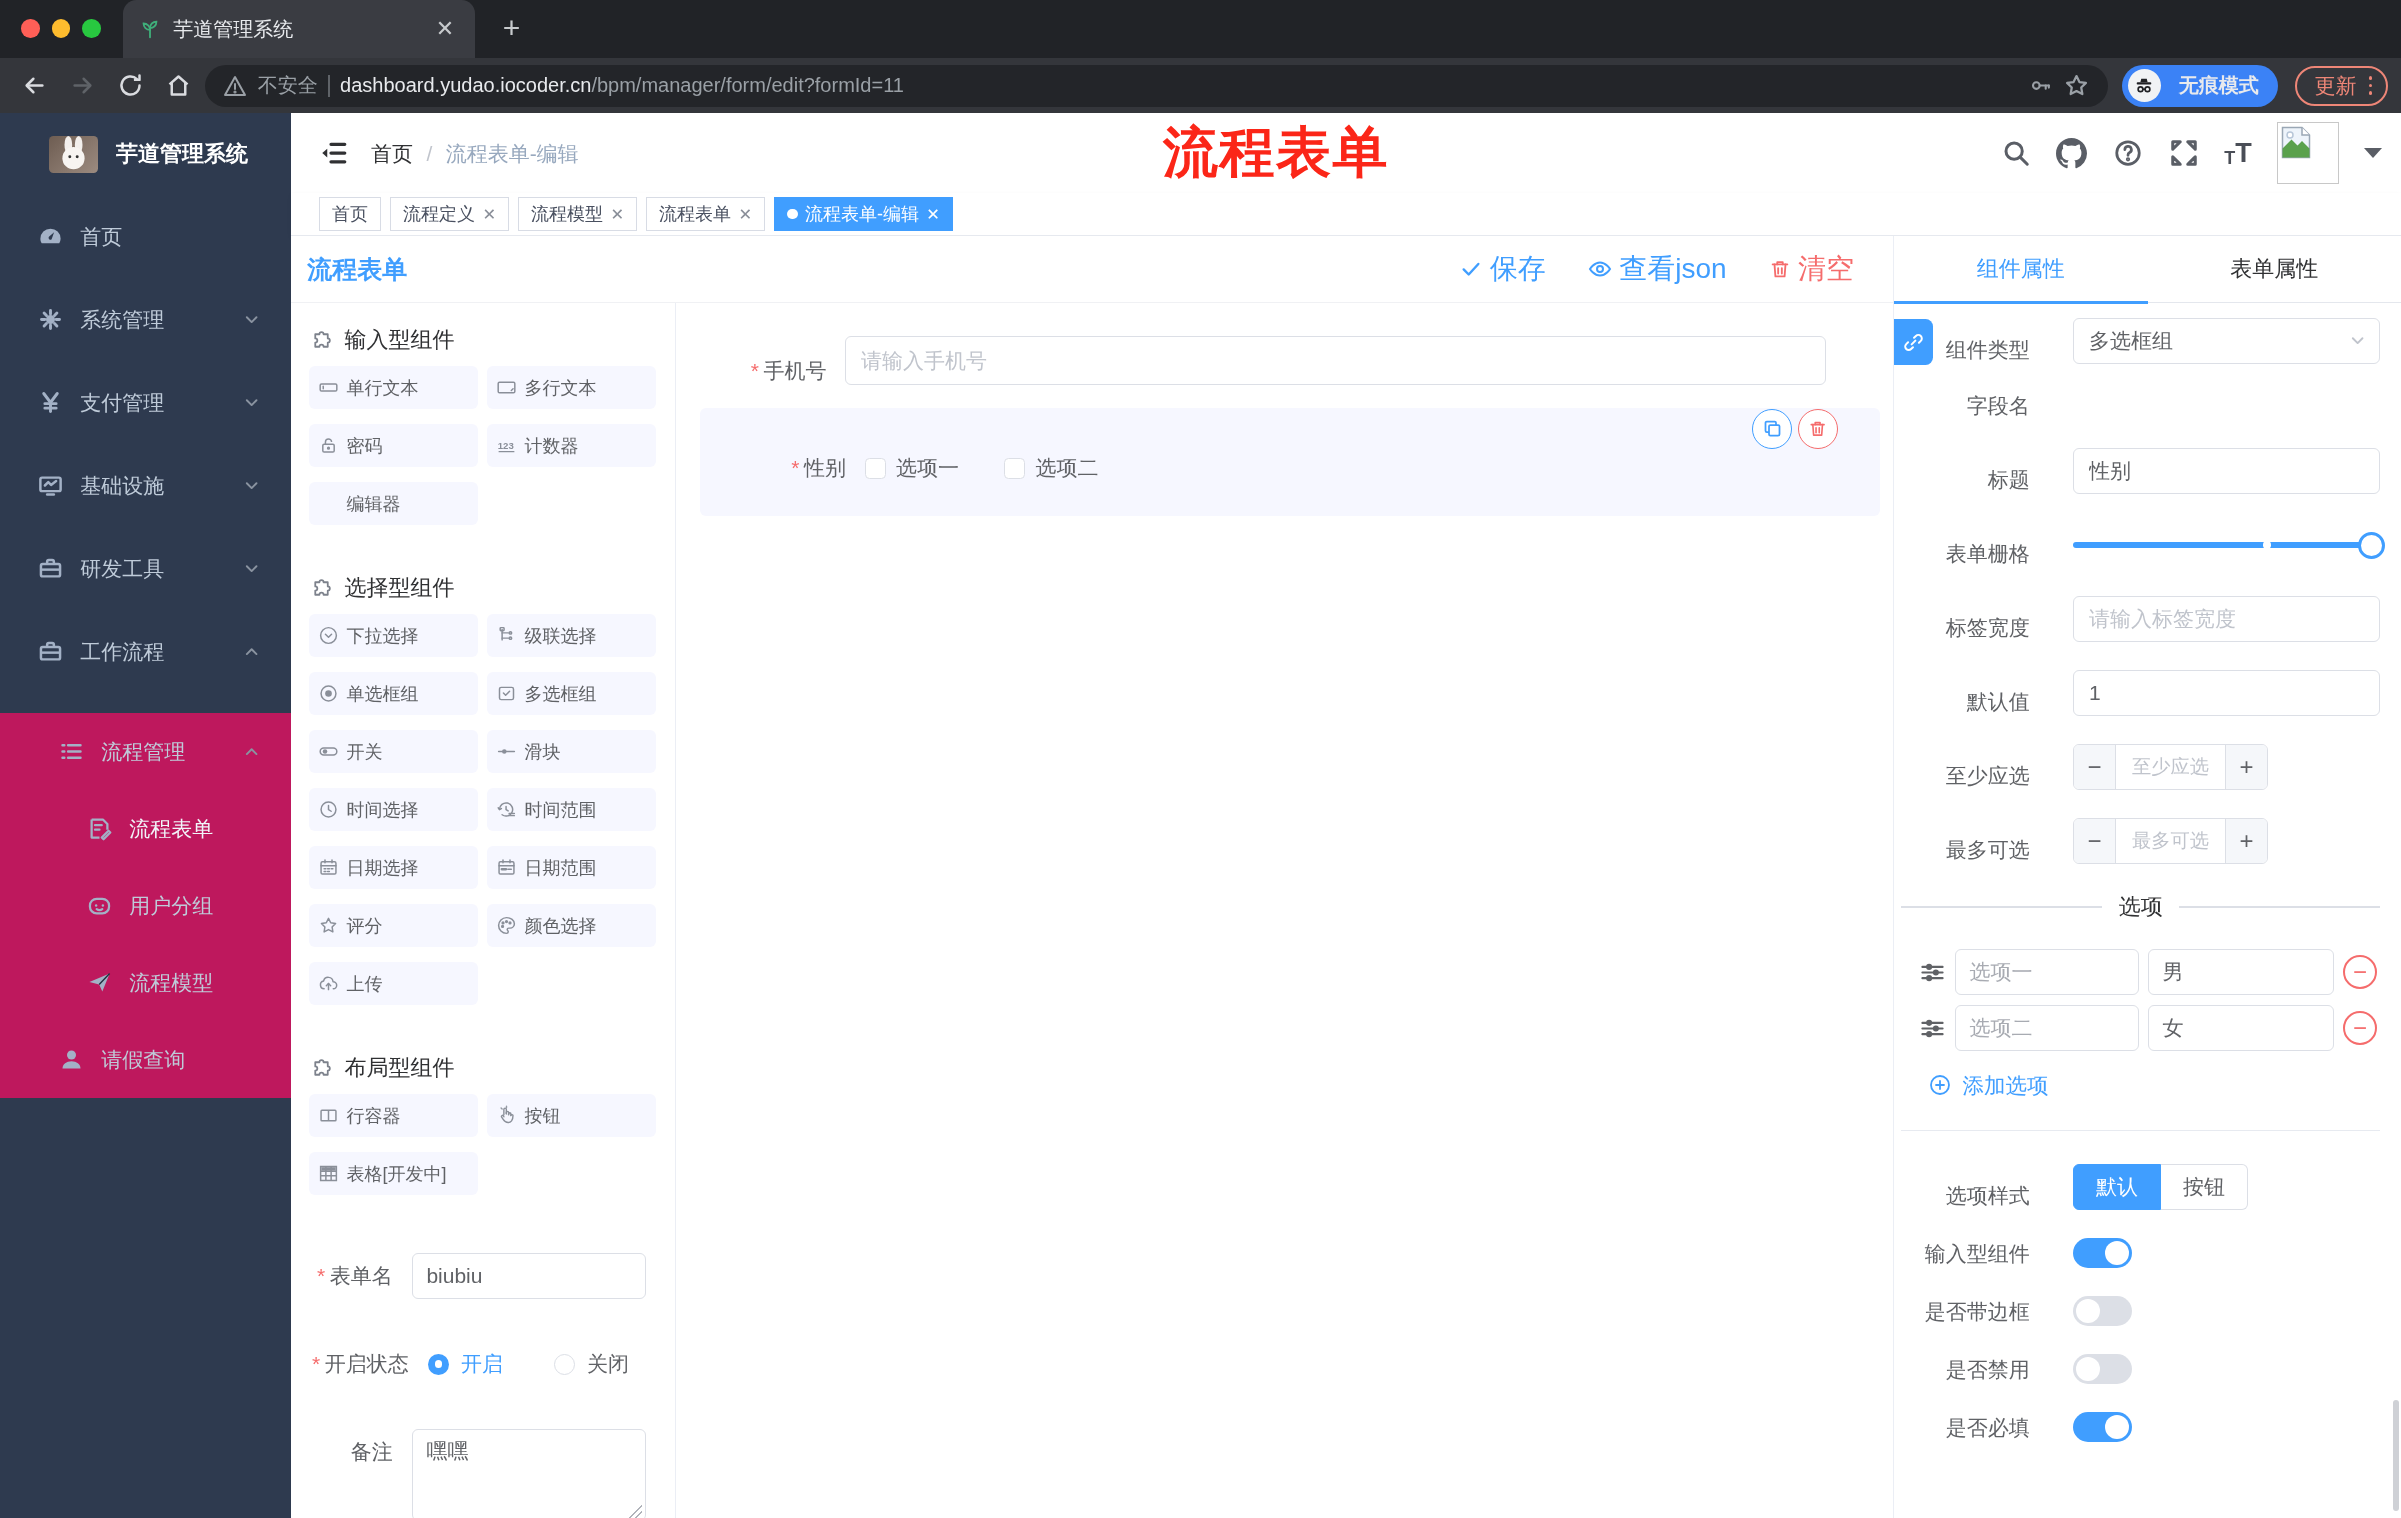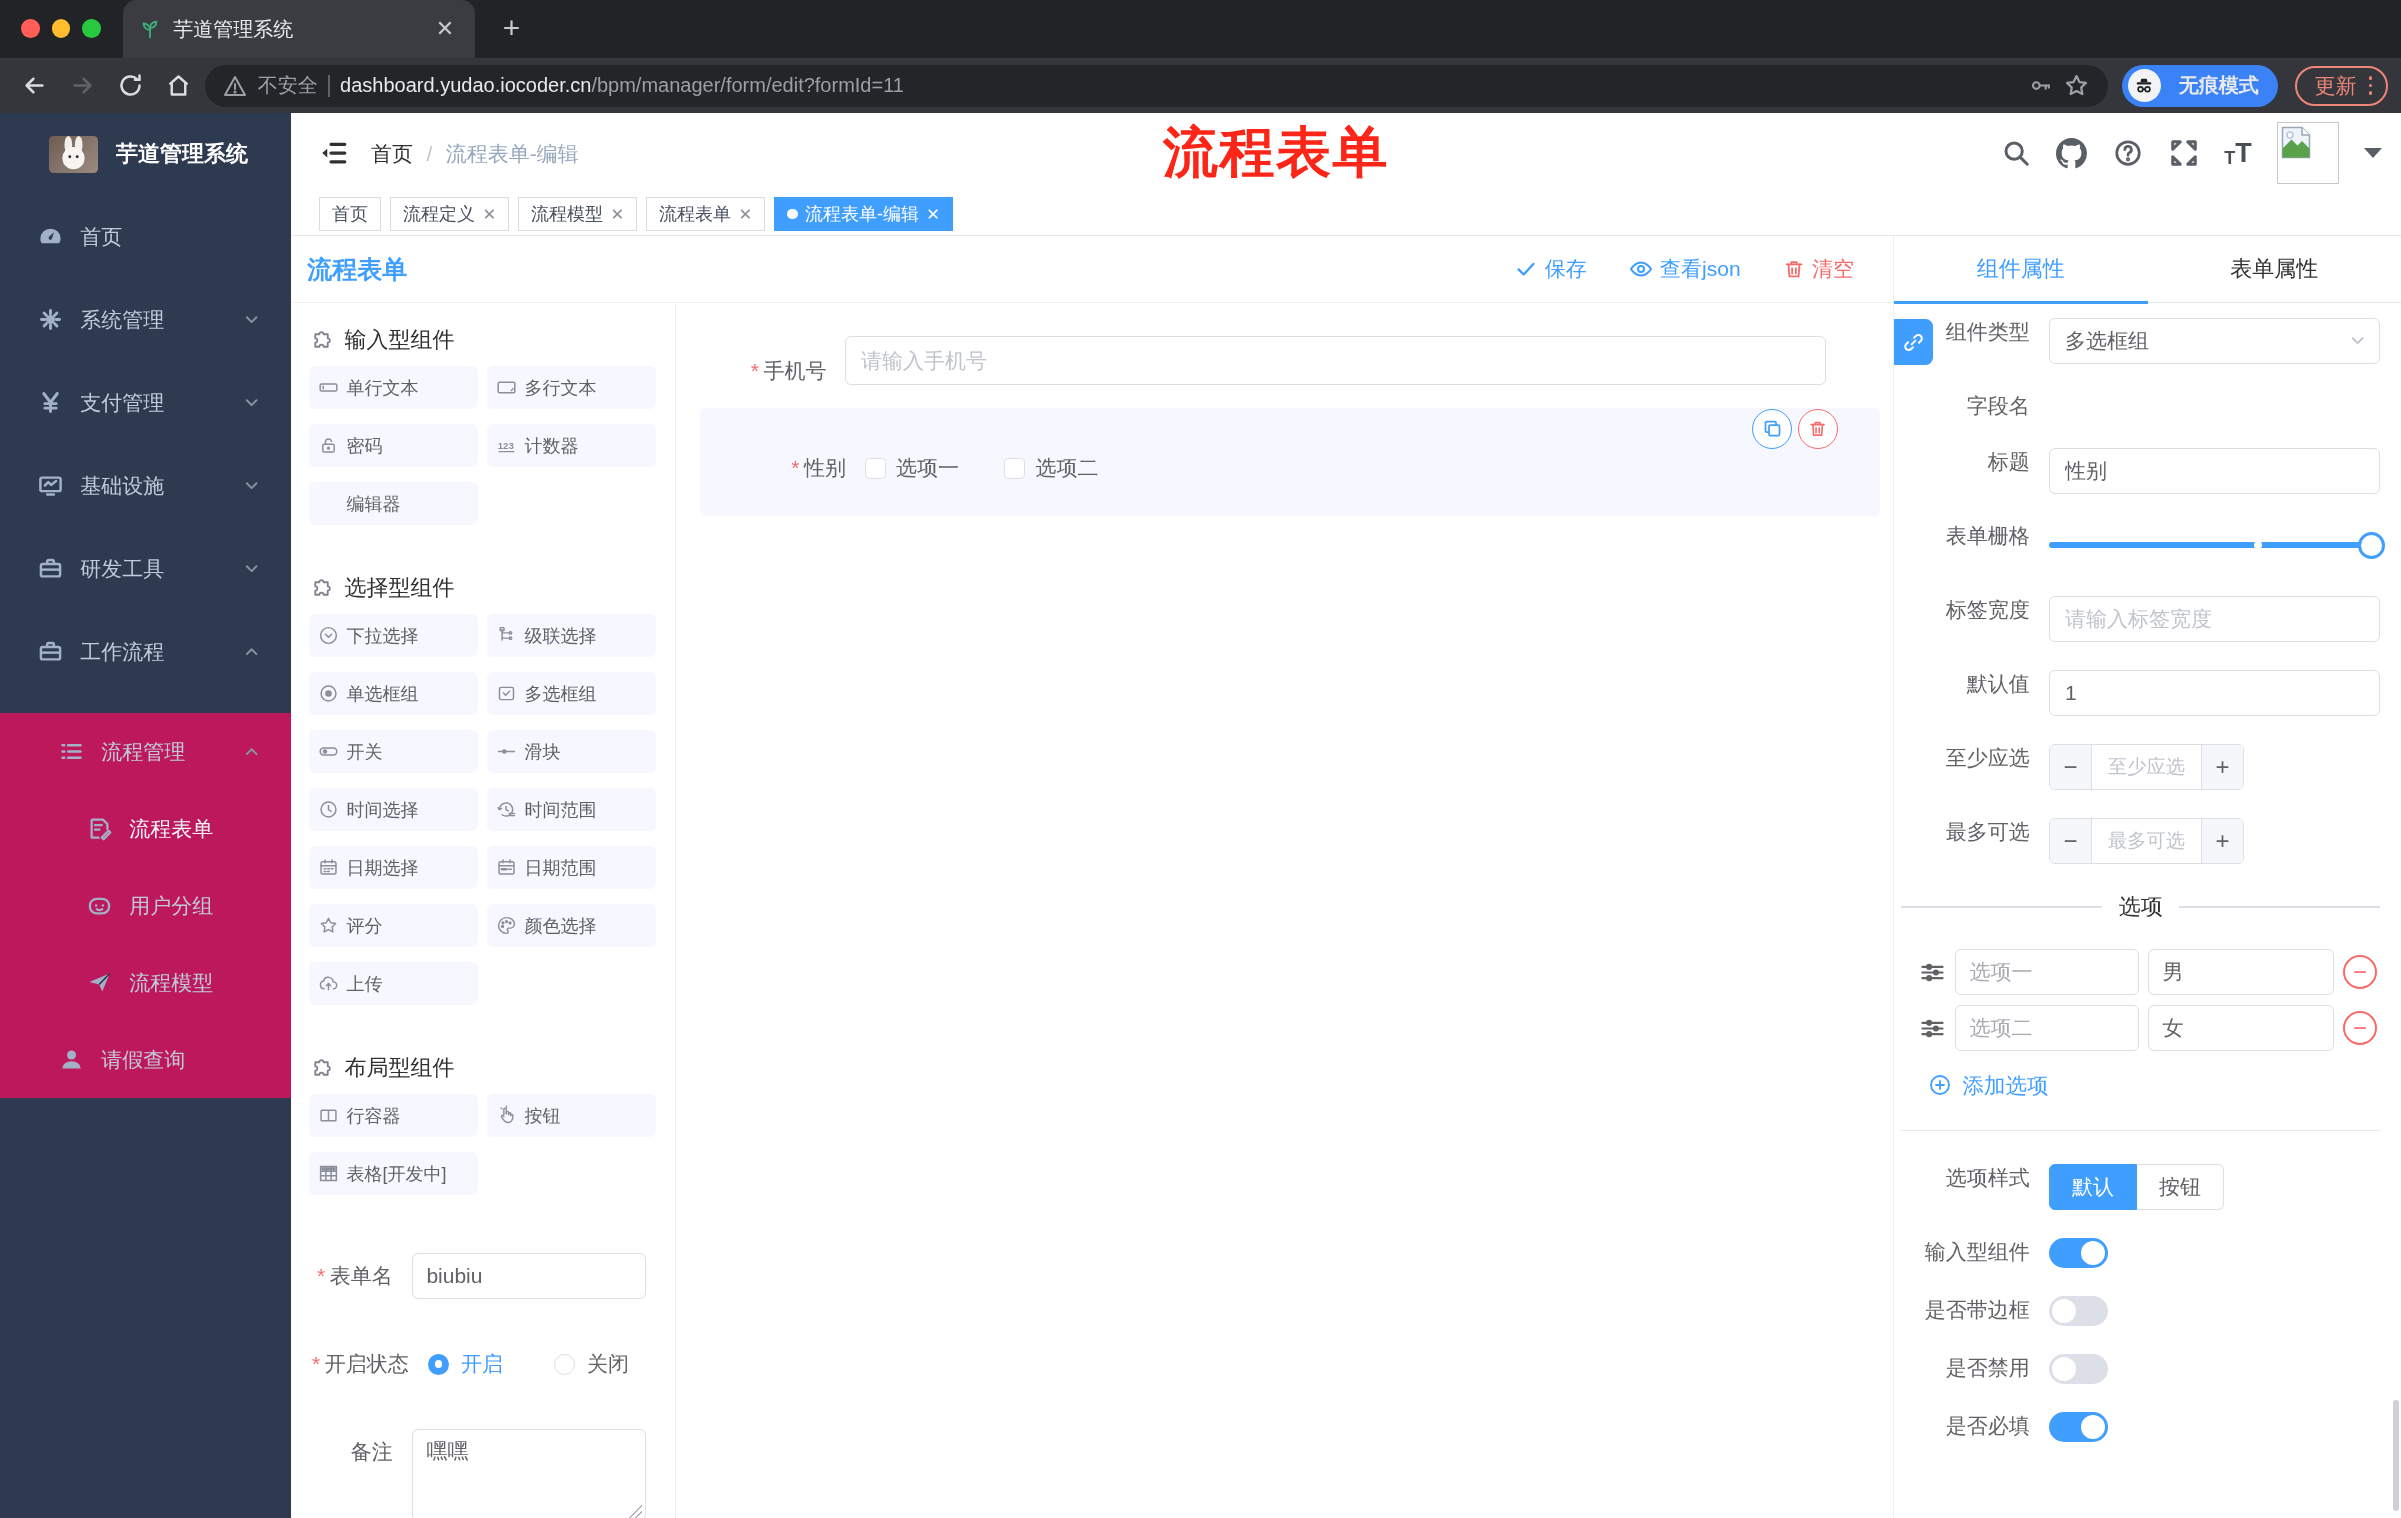--- a/index.html
+++ b/index.html
@@ -76,21 +76,21 @@
   .tag .x { font-size:16.3px; color:#8a8f99; }
   .tag.active { background:#409eff; border-color:#409eff; color:#fff; }
   .tag.active .x { color:#fff; }
   .tagdot { width:10.4px; height:10.4px; border-radius:50%; background:#fff; }
 
   
   .content { position:absolute; top:236px; left:291px; width:2110px; height:1282px; display:flex; background:#fff; }
   .work { width:1603px; display:flex; flex-direction:column; border-right:1.5px solid #ebeef5; }
   .toolbar { height:67px; border-bottom:1.5px solid #f0f1f4; display:flex; align-items:center; padding:0 39px 0 16.3px; }
   .tb-title { color:#409eff; font-size:25px; font-weight:bold; flex:1; }
-  .tb-btn { display:flex; align-items:center; gap:7.4px; font-size:21px; margin-left:42px; }
+  .tb-btn { display:flex; align-items:center; gap:7.4px; font-size:28px; margin-left:42px; }
   .tb-blue { color:#409eff; } .tb-red { color:#f56c6c; }
   .work-body { flex:1; display:flex; min-height:0; }
 
   
   .cpanel { width:385px; border-right:1.5px solid #ebeef5; padding:22px 29px 0 18px; overflow:hidden; }
   .g-title { display:flex; align-items:center; gap:10.4px; height:30px; font-size:22px; color:#303133; margin-bottom:11px; }
   .g-title svg { width:25px; height:25px; color:#7d828c; }
   .c-grid { display:grid; grid-template-columns:169px 169px; gap:15px 9px; }
   .c-item { height:43px; background:#f6f7ff; border-radius:6px; display:flex; align-items:center;
     padding:0 9px; gap:7.4px; font-size:18px; color:#606266; white-space:nowrap; }
@@ -141,21 +141,21 @@
   
   .props { width:507px; position:relative; display:flex; flex-direction:column; }
   .p-tabs { height:67px; display:flex; border-bottom:1.5px solid #e4e7ed; }
   .p-tab { width:50%; display:flex; align-items:center; justify-content:center; font-size:22px;
     color:#303133; position:relative; }
   .p-tab.active { color:#409eff; }
   .p-tab.active::after { content:""; position:absolute; left:0; right:0; bottom:-1.5px; height:3px; background:#409eff; }
   .linktab { position:absolute; left:0; top:83px; width:39px; height:46px; background:#409eff;
     border-radius:0 7.4px 7.4px 0; display:flex; align-items:center; justify-content:center; z-index:3; }
   .p-body { flex:1; padding:15px 21px 0 0; overflow:hidden; }
-  .prow { display:flex; align-items:flex-start; margin:0 0 28px 0; }
+  .prow { display:flex; align-items:flex-end; margin:0 0 28px 0;gap:24px; }
   .plabel { width:155px; text-align:right; padding-right:19.3px; font-size:21px; color:#606266; white-space:nowrap; flex:none; }
   .p-input, .p-select { width:333px; height:46px; border:1.5px solid #dcdfe6; border-radius:6px;
     font-size:21px; color:#606266; padding:0 15px; outline:none; font-family:inherit; background:#fff; }
   .p-input::placeholder { color:#c0c4cc; }
   .p-select { display:flex; align-items:center; position:relative; }
   .p-select .chevd { position:absolute; right:12px; width:19.3px; height:19.3px; color:#c0c4cc; }
   .slider { position:relative; width:331px; height:46px; }
   .sl-track { position:absolute; left:0; right:0; top:20px; height:6px; border-radius:3px; background:#409eff; }
   .sl-dot { position:absolute; left:62%; top:19.3px; width:7.4px; height:7.4px; border-radius:50%; background:#fff; }
   .sl-handle { position:absolute; right:-4.5px; top:9.7px; width:27px; height:27px; border-radius:50%;

